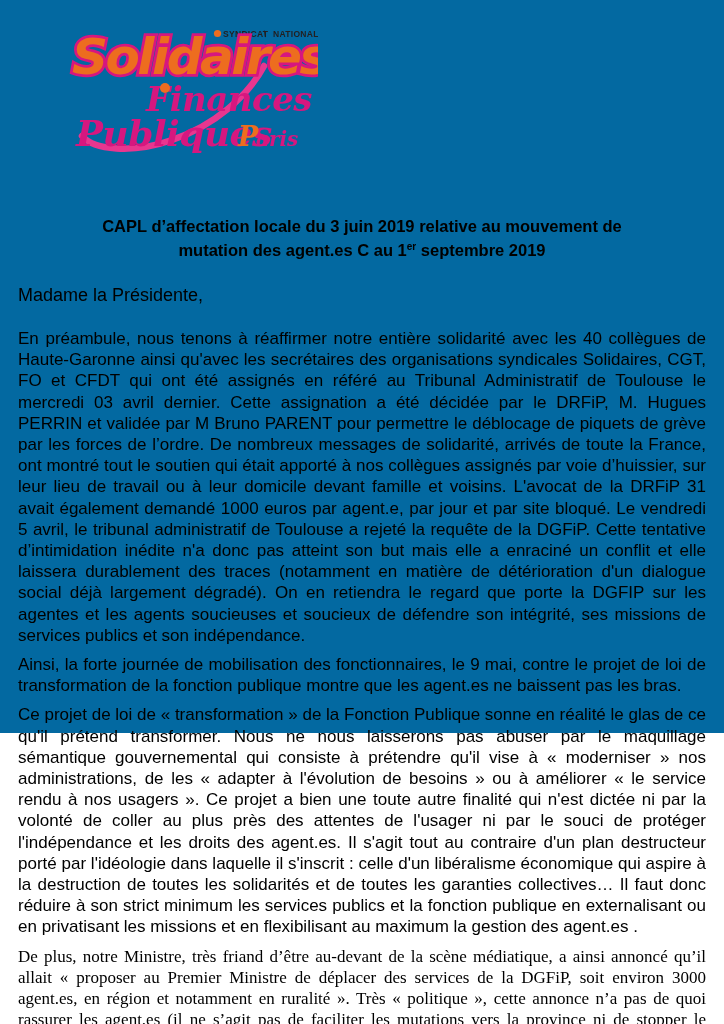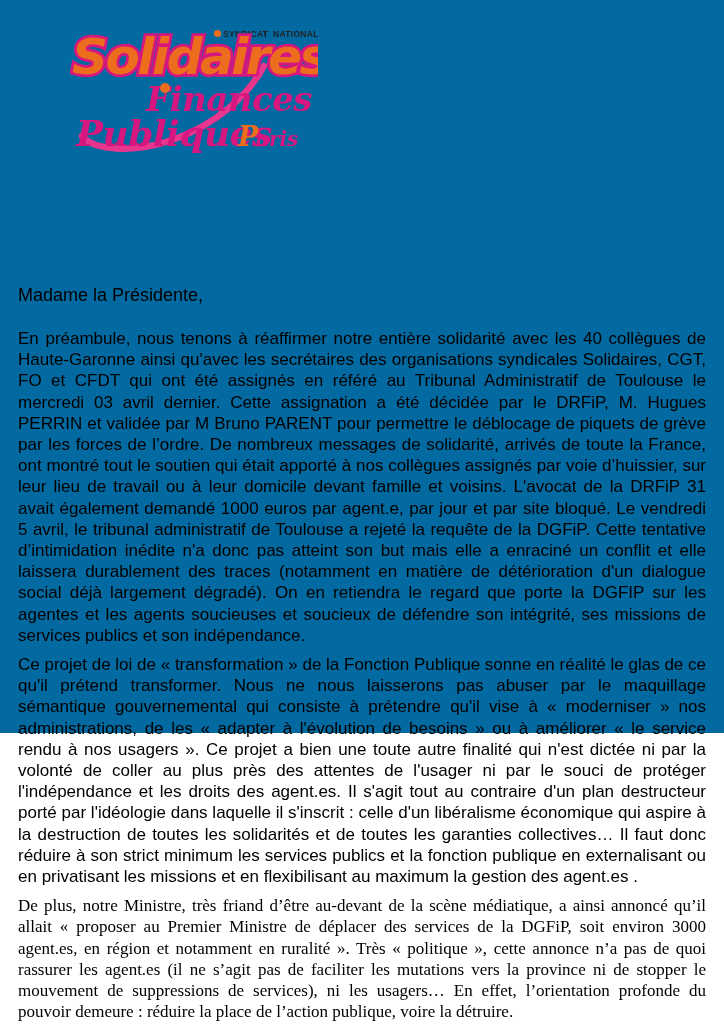--- a/index.html
+++ b/index.html
@@ -140,22 +140,27 @@
 
       <circle cx="97" cy="70" r="5" fill="#ED6D1F"></circle>
 
       <text class="logo-text-script" x="8" y="128" font-size="36" fill="#D6177F" letter-spacing="-0.5">Publiques</text>
 
       <text class="logo-text-script" x="170" y="128" font-size="27" fill="#ED6D1F">P</text>
       <text class="logo-text-script" x="188" y="128" font-size="20" fill="#D6177F">aris</text>
     </svg>
   </div>
 
+  <h1 class="doc-title">
+    <span>CAPL d’affectation locale du 3 juin 2019 relative au mouvement de</span><br>
+    <span>mutation des agent.es C au 1</span><sup>er</sup><span> septembre 2019</span>
+  </h1>
 
   <div class="salutation">Madame la Présidente,</div>
 
   <div class="body-text">
     <p>En préambule, nous tenons à réaffirmer notre entière solidarité avec les 40 collègues de Haute-Garonne ainsi qu'avec les secrétaires des organisations syndicales Solidaires, CGT, FO et CFDT qui ont été assignés en référé au Tribunal Administratif de Toulouse le mercredi 03 avril dernier. Cette assignation a été décidée par le DRFiP, M. Hugues PERRIN et validée par M Bruno PARENT pour permettre le déblocage de piquets de grève par les forces de l’ordre. De nombreux messages de solidarité, arrivés de toute la France, ont montré tout le soutien qui était apporté à nos collègues assignés par voie d’huissier, sur leur lieu de travail ou à leur domicile devant famille et voisins. L'avocat de la DRFiP 31 avait également demandé 1000 euros par agent.e, par jour et par site bloqué. Le vendredi 5 avril, le tribunal administratif de Toulouse a rejeté la requête de la DGFiP. Cette tentative d’intimidation inédite n'a donc pas atteint son but  mais elle a enraciné  un conflit et elle laissera durablement des traces (notamment en matière de détérioration d'un dialogue social déjà largement dégradé). On en retiendra le regard que porte la DGFIP sur les agentes et les agents soucieuses et soucieux de défendre son intégrité, ses missions de services publics et son indépendance.</p>
+    <p>Ainsi, la forte journée de mobilisation des fonctionnaires, le 9 mai, contre le projet de loi de transformation de la fonction publique montre que les agent.es  ne baissent pas les bras.</p>
     <p>Ce projet de loi de « transformation » de la Fonction Publique sonne en réalité le glas de ce qu'il prétend transformer. Nous ne nous laisserons pas abuser par le maquillage sémantique gouvernemental qui consiste à prétendre qu'il vise à « moderniser » nos administrations, de les « adapter à l'évolution de besoins » ou à améliorer « le service rendu à nos usagers ». Ce projet a bien une toute autre finalité qui n'est dictée ni par la volonté de coller au plus près des attentes de l'usager ni par le souci de protéger l'indépendance et les droits des agent.es. Il s'agit tout au contraire d'un plan destructeur porté par l'idéologie dans laquelle il s'inscrit : celle d'un libéralisme économique qui aspire à la destruction de toutes les solidarités et de toutes les garanties collectives… Il faut donc réduire à son strict minimum les services publics et la fonction publique en externalisant ou en privatisant  les missions et en flexibilisant au maximum la gestion des agent.es .</p>
     <p>De plus, notre Ministre, très friand d’être au-devant de la scène médiatique, a ainsi annoncé qu’il allait « proposer au Premier Ministre de déplacer des services de la DGFiP, soit environ 3000 agent.es, en région et notamment en ruralité ». Très « politique », cette annonce n’a pas de quoi rassurer les agent.es (il ne s’agit pas de faciliter les mutations vers la province ni de stopper le mouvement de suppressions de services), ni les usagers… En effet, l’orientation profonde du pouvoir demeure : réduire la place de l’action publique, voire la détruire.</p>
   </div>
 
 </div>
 
 </body></html>

